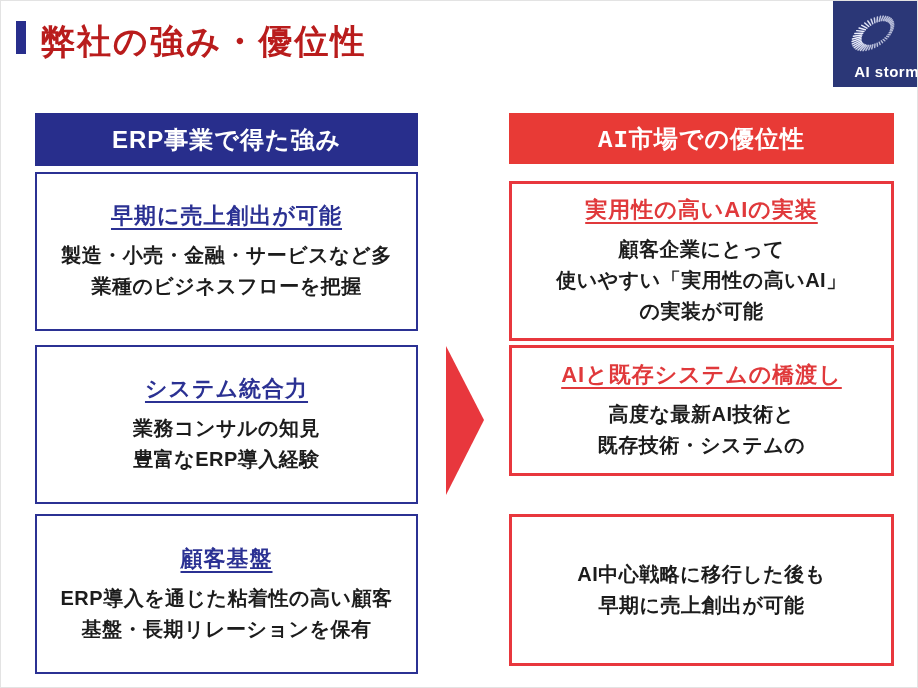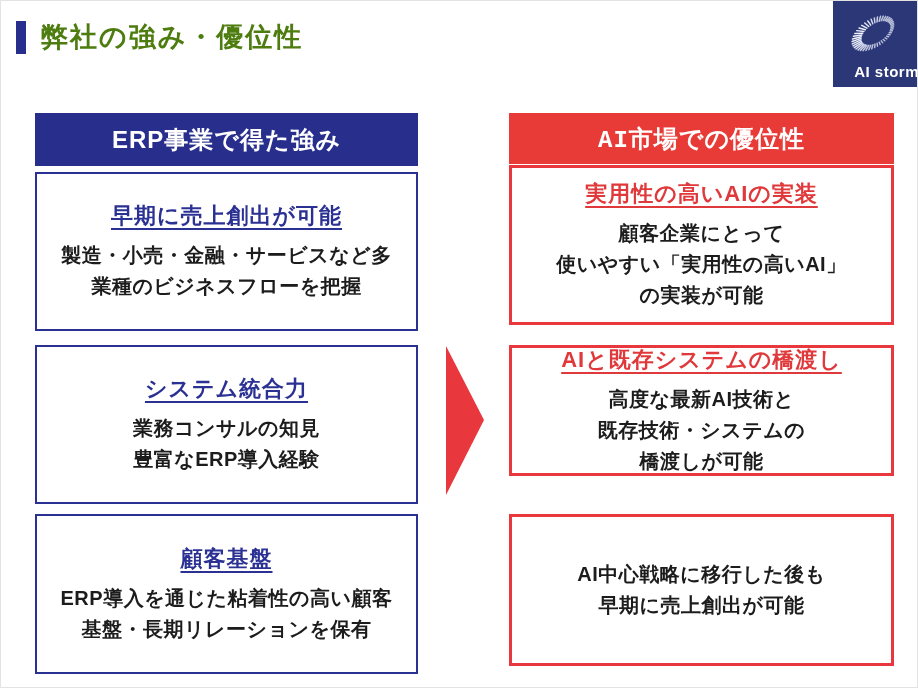--- a/index.html
+++ b/index.html
@@ -4,22 +4,22 @@
 <style>
   html,body{margin:0;padding:0;background:#ffffff;}
   body{font-family:"Liberation Sans","DejaVu Sans",sans-serif;}
   .page{
     position:relative;width:918px;height:688px;background:#ffffff;
     overflow:hidden;box-sizing:border-box;border:1px solid #e3e3e3;
   }
   
   .accent-bar{position:absolute;left:15px;top:20px;width:10px;height:33px;background:#282e8c;}
   .page-title{
-    position:absolute;left:40px;top:18px;font-size:27px;font-weight:800;
-    color:#4d7c0f;letter-spacing:2px;white-space:nowrap;
+    position:absolute;left:40px;top:18px;font-size:34px;font-weight:800;
+    color:#b91c1c;letter-spacing:2px;white-space:nowrap;
   }
   
   .logo{position:absolute;left:832px;top:0;width:86px;height:86px;background:#2b3777;}
   .logo svg{position:absolute;left:10px;top:4px;}
   .logo-label{
     position:absolute;left:0;right:0;bottom:7px;text-align:right;
     color:#ffffff;font-size:15px;font-weight:700;letter-spacing:.5px;
   }
   
   .col-header{
@@ -122,30 +122,29 @@
     <div class="box-line">豊富なERP導入経験</div>
   </div>
   <div class="box navy" style="top:513px;height:160px">
     <div class="box-title">顧客基盤</div>
     <div class="box-line">ERP導入を通じた粘着性の高い顧客</div>
     <div class="box-line">基盤・長期リレーションを保有</div>
   </div>
 
   <div class="arrow"></div>
 
-  <div class="box red" style="top:164px;height:160px">
+  <div class="box red" style="top:180px;height:160px">
     <div class="box-title">実用性の高いAIの実装</div>
     <div class="box-line">顧客企業にとって</div>
     <div class="box-line">使いやすい「実用性の高いAI」</div>
     <div class="box-line">の実装が可能</div>
   </div>
   <div class="box red" style="top:344px;height:131px">
     <div class="box-title">AIと既存システムの橋渡し</div>
     <div class="box-line">高度な最新AI技術と</div>
     <div class="box-line">既存技術・システムの</div>
-    <div class="box-line">橋渡しが可能</div>
   </div>
   <div class="box red" style="top:513px;height:152px">
     <div class="box-line">AI中心戦略に移行した後も</div>
     <div class="box-line">早期に売上創出が可能</div>
   </div>
 
 </div>
 
 </body></html>

